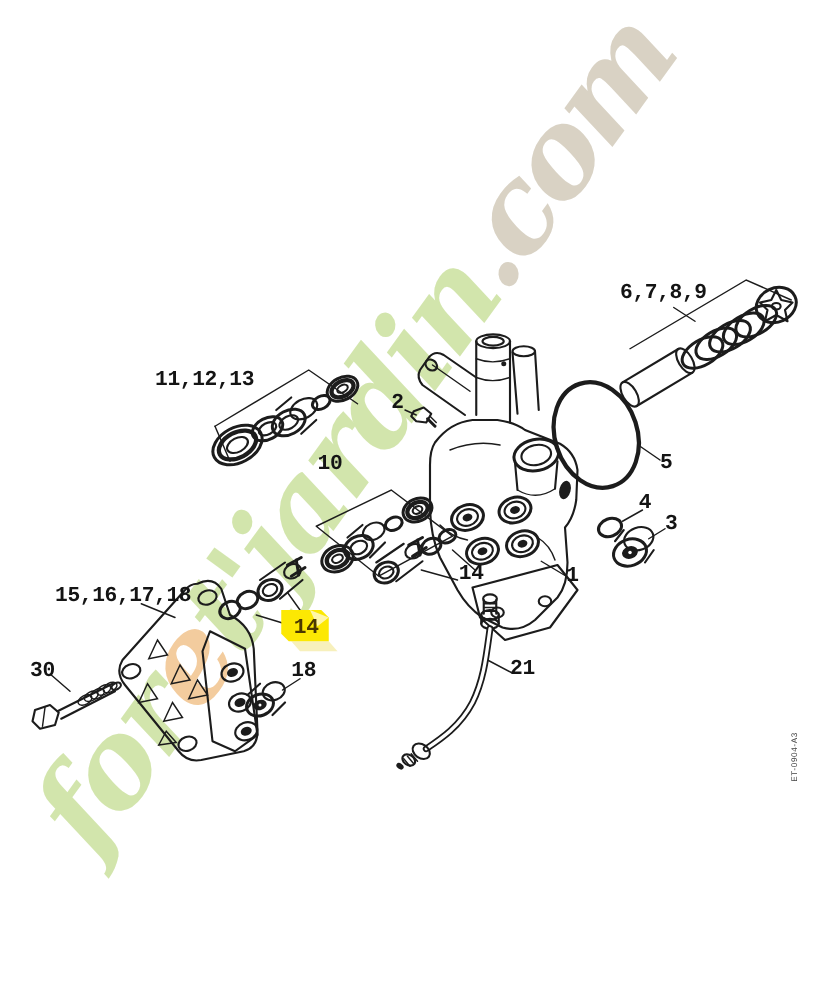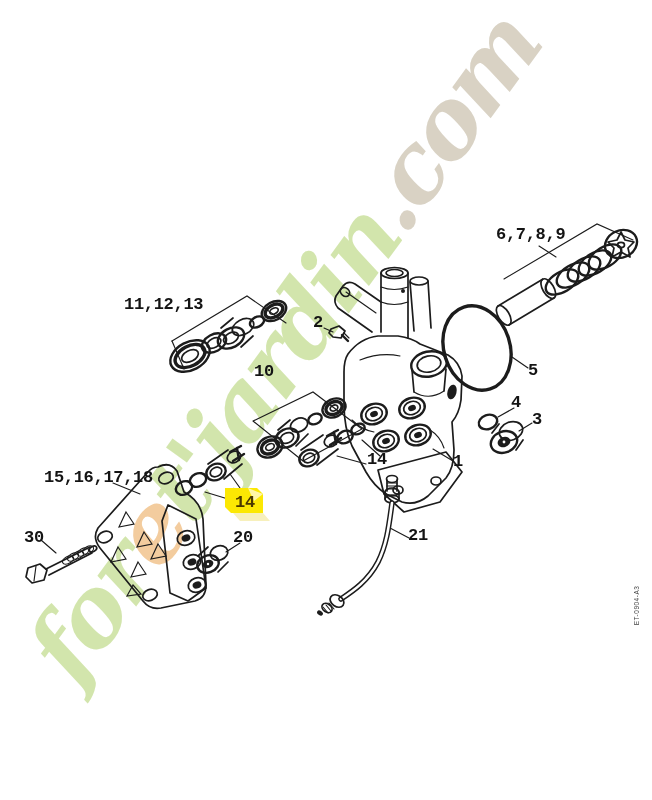--- a/index.html
+++ b/index.html
@@ -304,19 +304,19 @@
   <div class="plabel" style="left:313px; top:313px;">2</div>
   <div class="plabel" style="left:532px; top:410px;">3</div>
   <div class="plabel" style="left:511px; top:393px;">4</div>
   <div class="plabel" style="left:528px; top:361px;">5</div>
   <div class="plabel" style="left:496px; top:225px;">6,7,8,9</div>
   <div class="plabel" style="left:254px; top:362px;">10</div>
   <div class="plabel" style="left:124px; top:295px;">11,12,13</div>
   <div class="plabel" style="left:367px; top:450px;">14</div>
   <div class="plabel" id="label-14-hl" style="left:235px; top:493px;">14</div>
   <div class="plabel" style="left:44px;  top:468px;">15,16,17,18</div>
-  <div class="plabel" style="left:233px; top:528px;">20</div>
+  <div class="plabel" style="left:233px; top:528px;">18</div>
   <div class="plabel" style="left:24px;  top:528px;">30</div>
   <div class="plabel" style="left:408px; top:526px;">21</div>
 
   <div id="doccode">ET-0904-A3</div>
 
 </div>
 
 </body></html>

